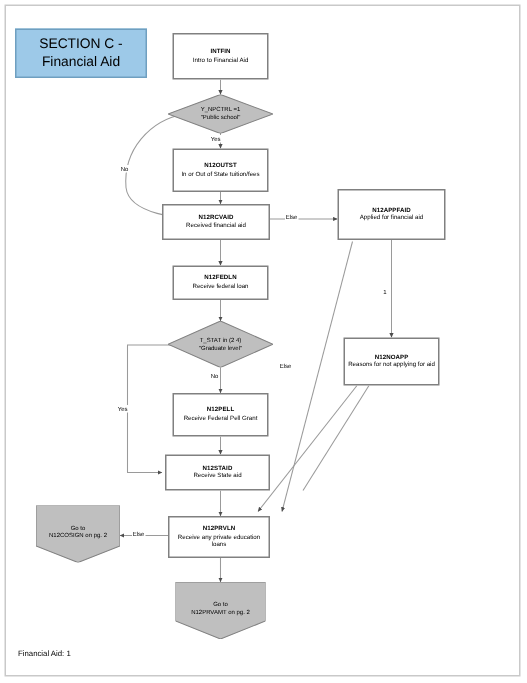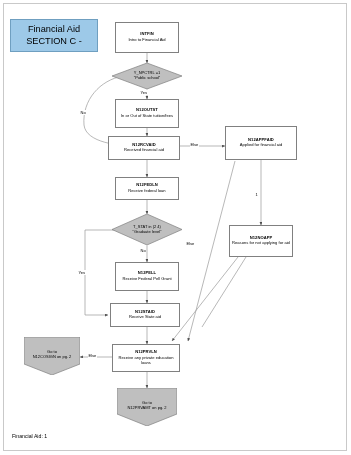--- a/index.html
+++ b/index.html
@@ -177,22 +177,22 @@
       <path d="M235,161 L188,341" marker-end="url(#arrow)"></path>
 
       <path d="M238,257 L172,341" marker-end="url(#arrow)"></path>
 
       <path d="M246,257 L202,327"></path>
     </g>
   </svg>
 
   <div class="section-badge">
     <div>
+      <div>SECTION C -</div>
       <div>Financial Aid</div>
-      <div>SECTION C -</div>
     </div>
   </div>
 
   <div class="node proc" style="left:115px; top:22px; width:64px; height:31px;">
     <div class="code">INTFIN</div>
     <div class="desc">Intro to Financial Aid</div>
   </div>
 
   <div class="decision" style="left:112px; top:63px; width:70px; height:26px;">
     <svg width="70" height="26" viewBox="0 0 70 26">

